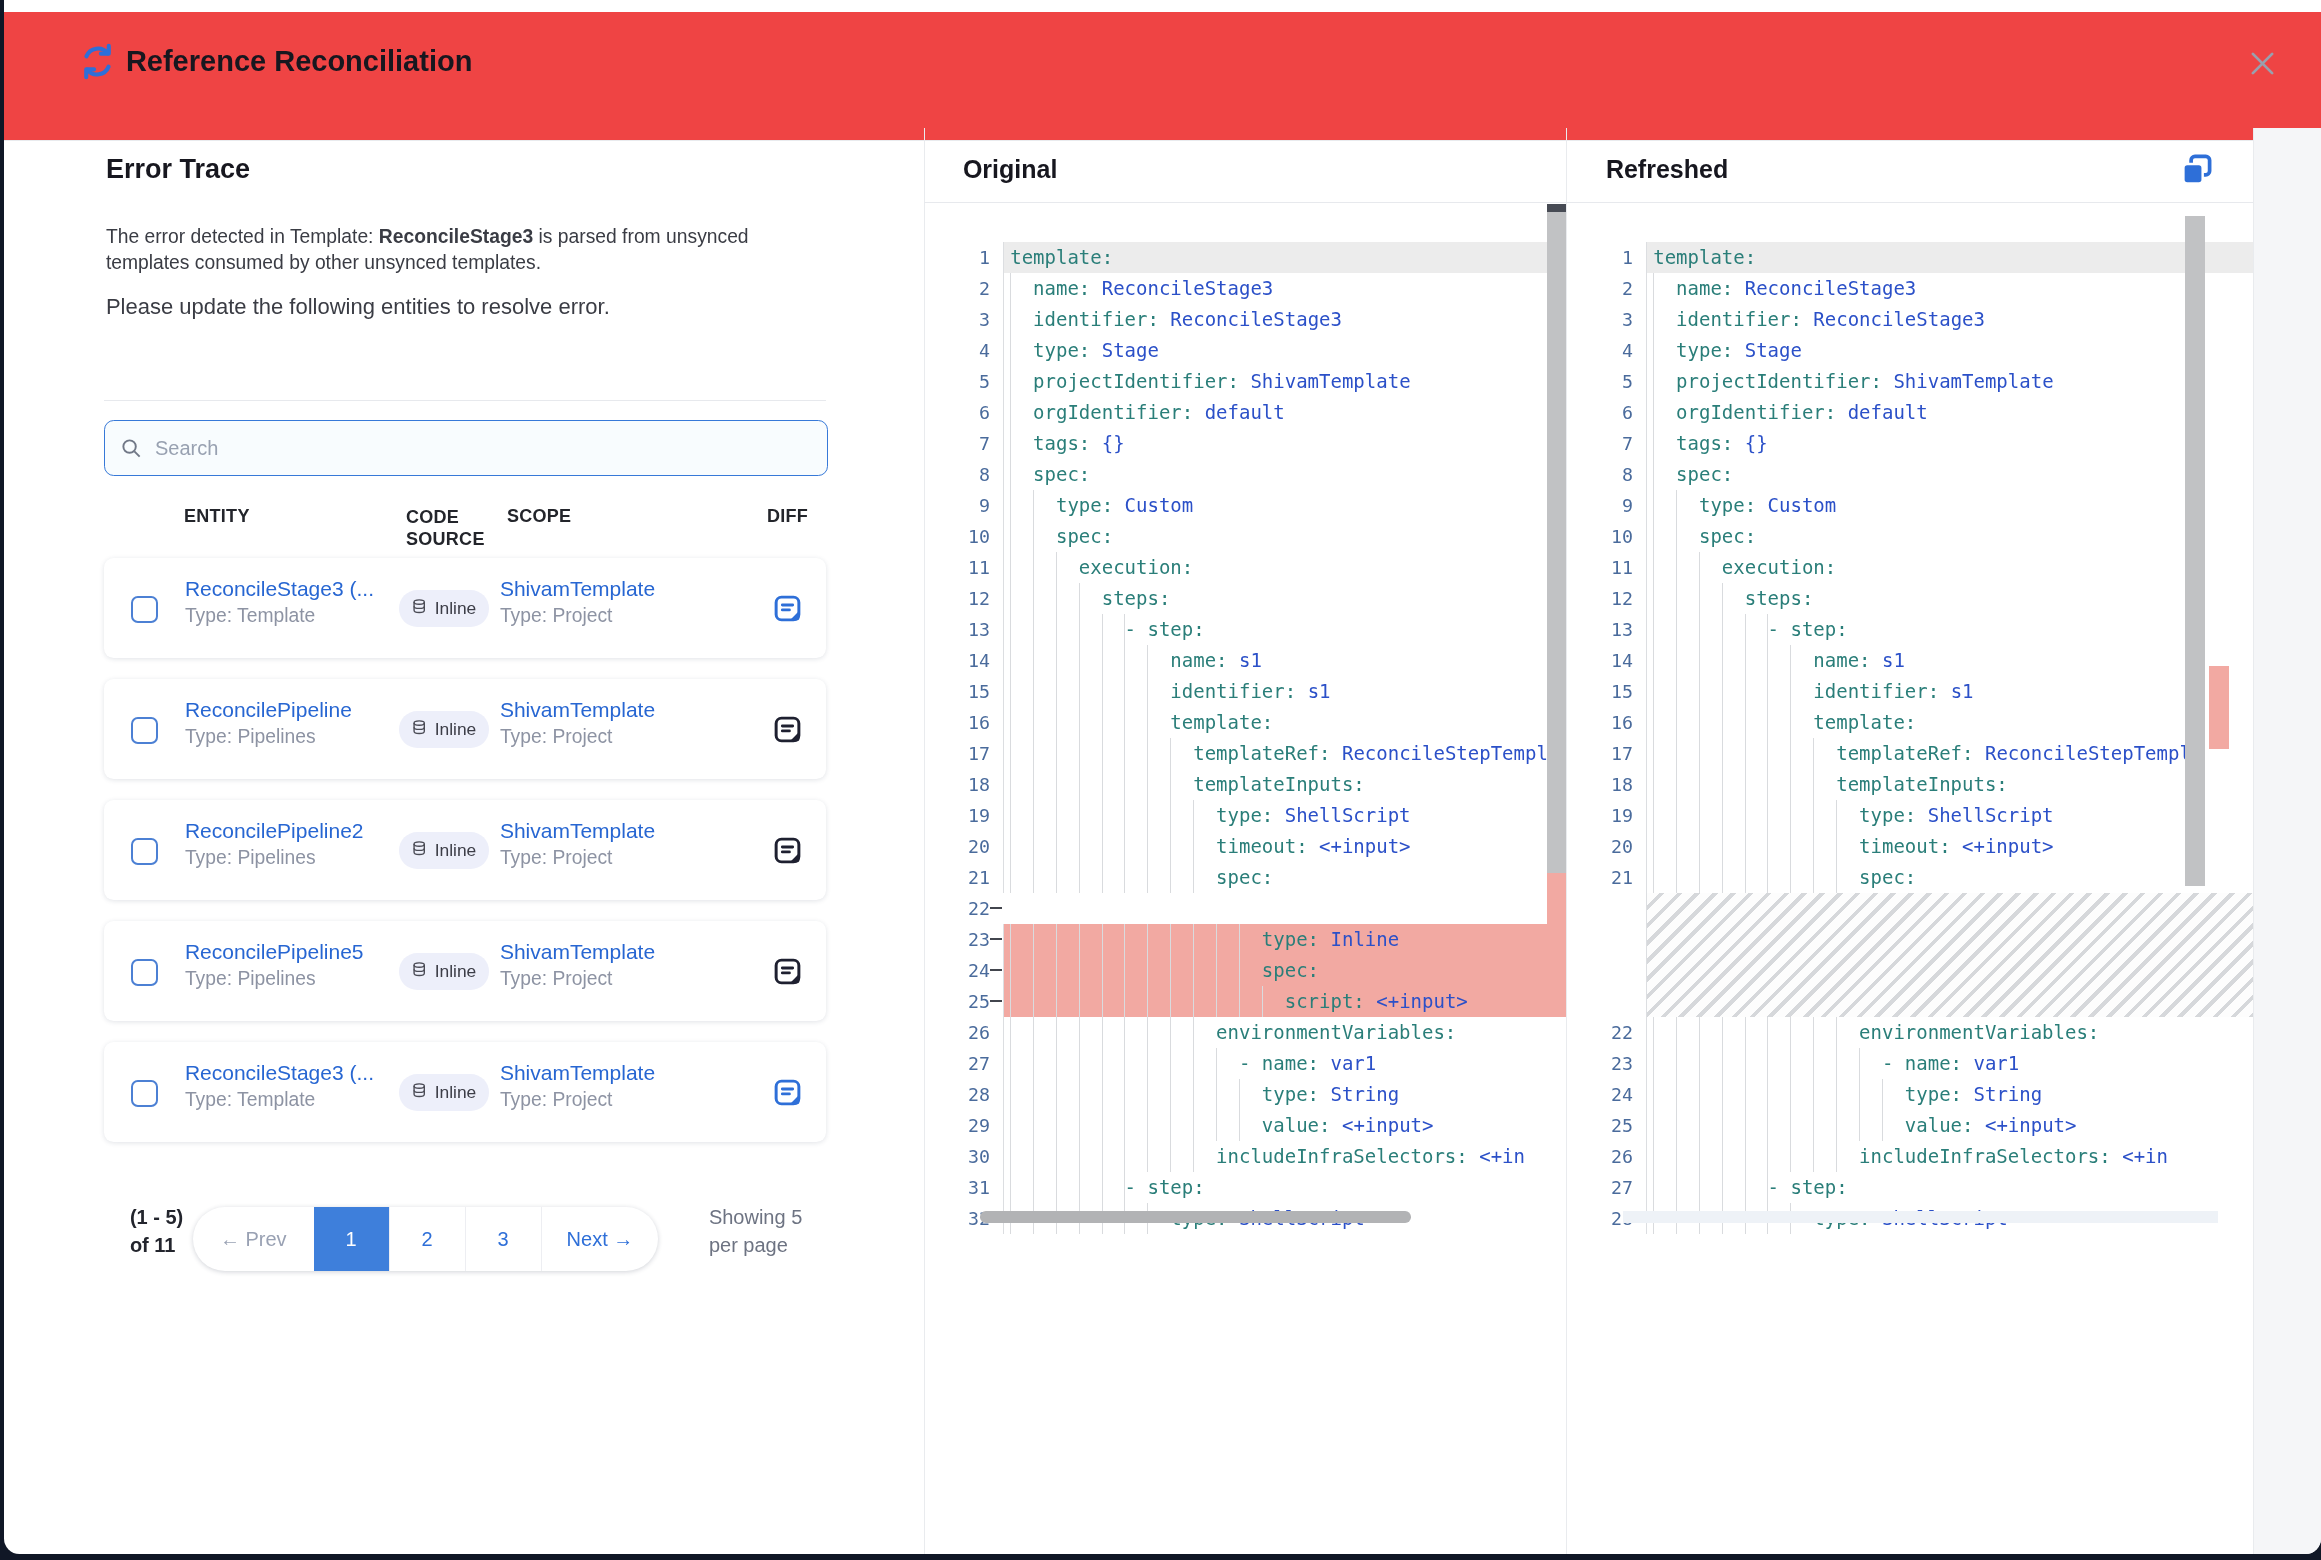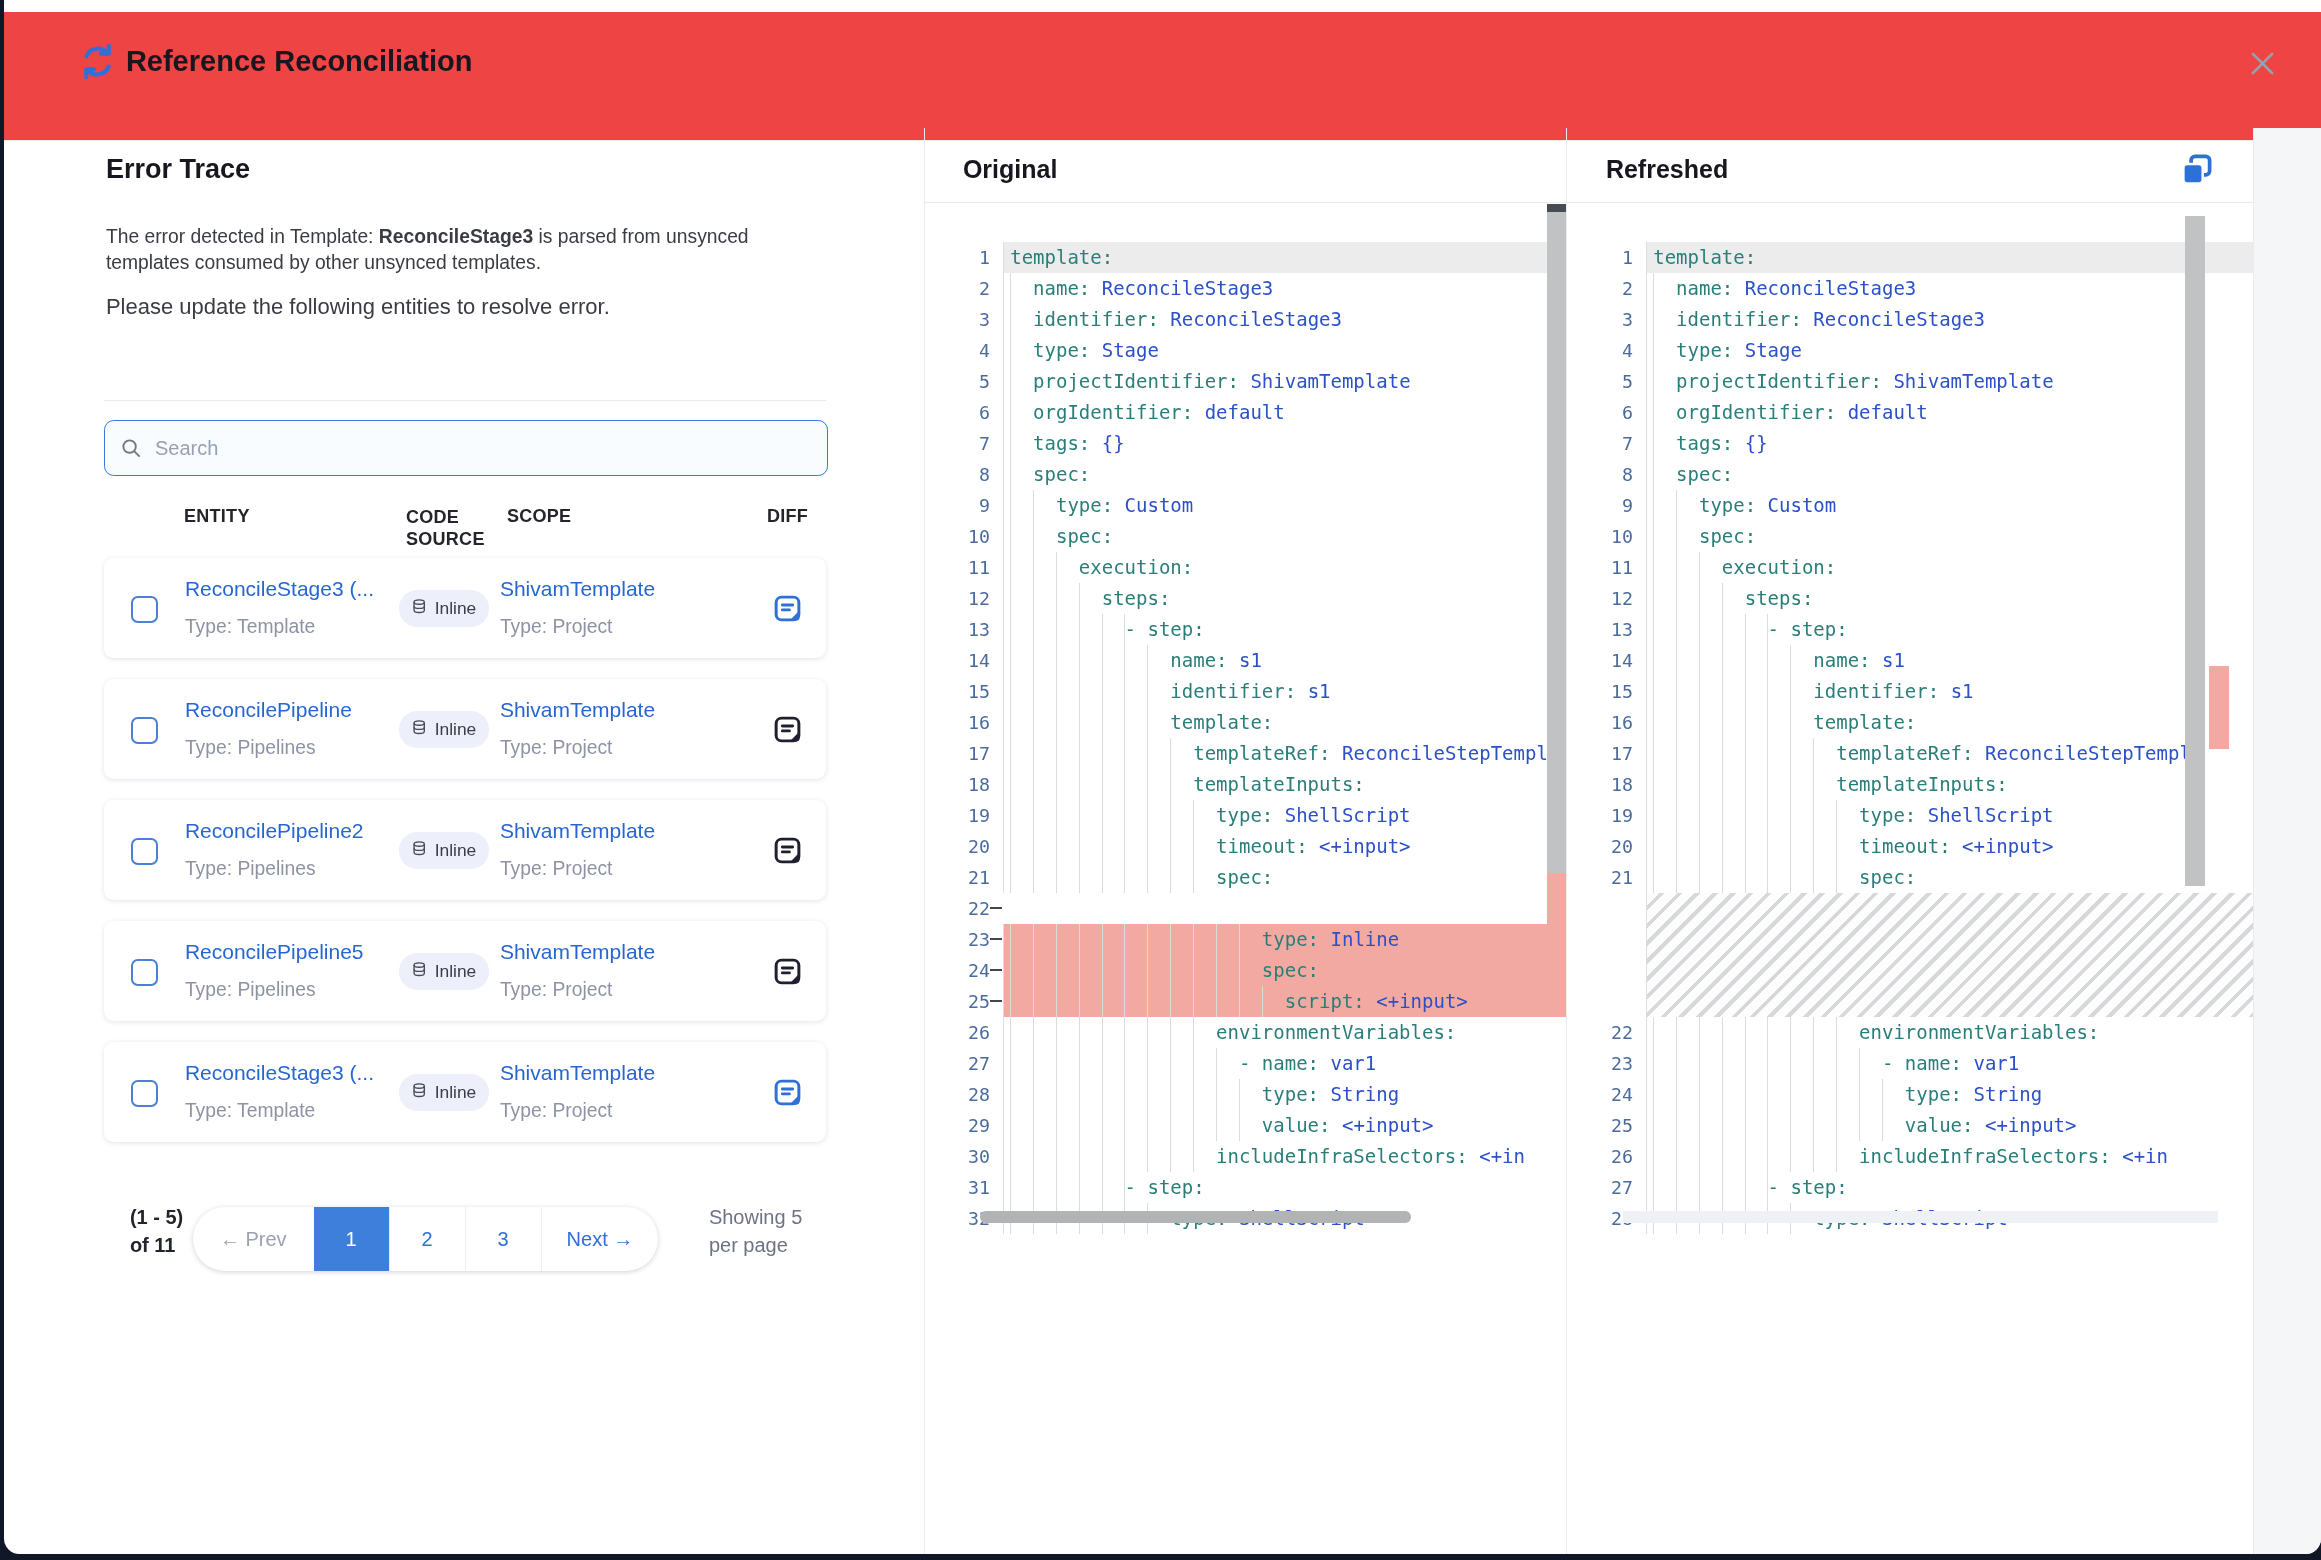--- a/index.html
+++ b/index.html
@@ -35,21 +35,21 @@
   .col-scope{left:503px;top:506px;}
   .col-diff{left:763px;top:506px;}
 
   .rows{position:absolute;left:100px;top:558px;width:722px;text-decoration:underline;}
   .rowcard{position:relative;width:722px;height:100px;margin-bottom:21px;background:#fff;border-radius:9.7px;
            box-shadow:0 1px 4.8px rgba(25,39,70,.13);}
   .cbx{position:absolute;left:27px;top:38px;width:23px;height:23px;border:2.1px solid #4c80d4;border-radius:6.8px;
        background:#fff;cursor:pointer;}
   .ent{position:absolute;left:81px;top:19.3px;width:203px;}
   .lnk{font-size:21px;color:#2766d2;white-space:nowrap;cursor:pointer;display:block;}
-  .sub{font-size:19.3px;color:#8d93a3;margin-top:15px;display:block;}
+  .sub{font-size:19.3px;color:#8d93a3;margin-top:4px;display:block;}
   .badge{position:absolute;left:295px;top:32px;height:37px;padding:0 12.6px;border-radius:18.3px;background:#edeffa;
          display:inline-flex;align-items:center;gap:6.8px;font-size:17.4px;color:#3c3d47;}
   .scope{position:absolute;left:396px;top:19.3px;width:222px;}
   .diffbtn{position:absolute;left:668px;top:35px;width:31px;height:31px;color:#1e2030;cursor:pointer;}
   .diffbtn.active{color:#2e6fd8;}
 
   
   .pg-range{position:absolute;left:126px;top:1203px;width:64px;font-size:20px;font-weight:600;
             line-height:28px;color:#23252d;}
   .pg-pill{position:absolute;left:189px;top:1207px;height:64px;border-radius:32px;background:#fff;

